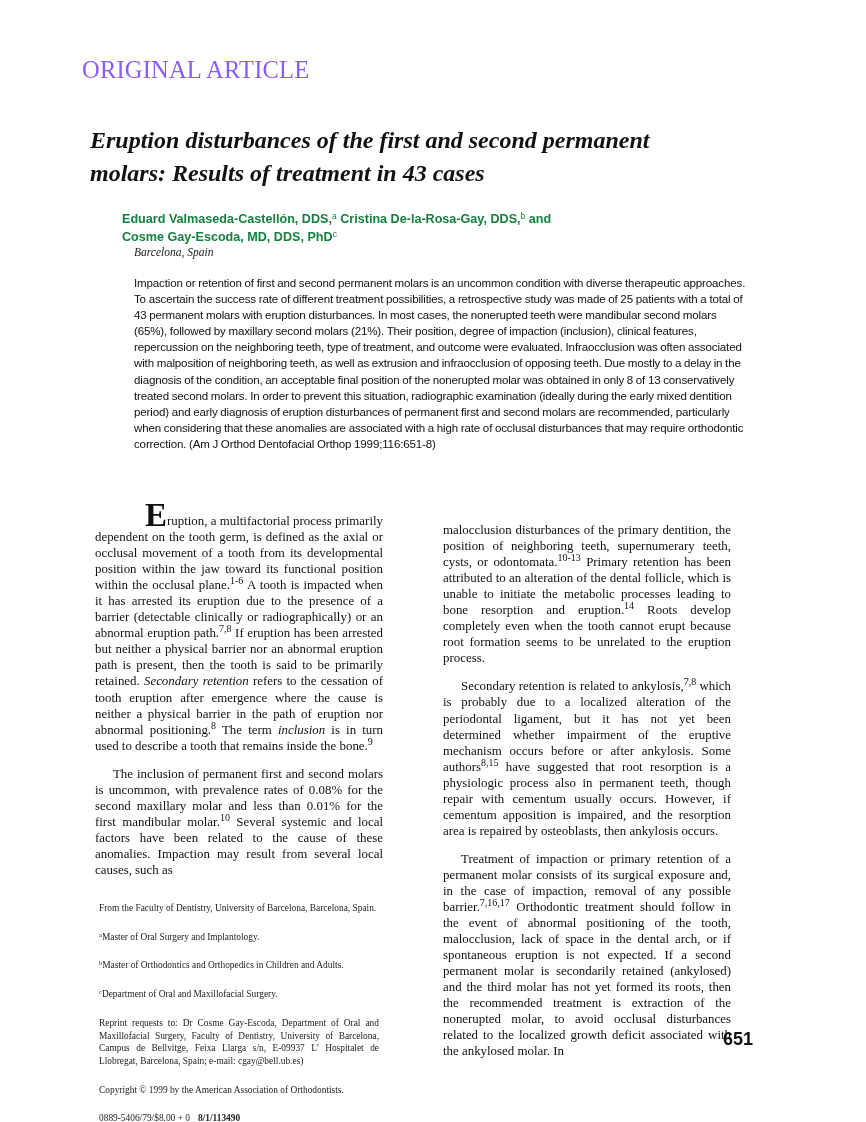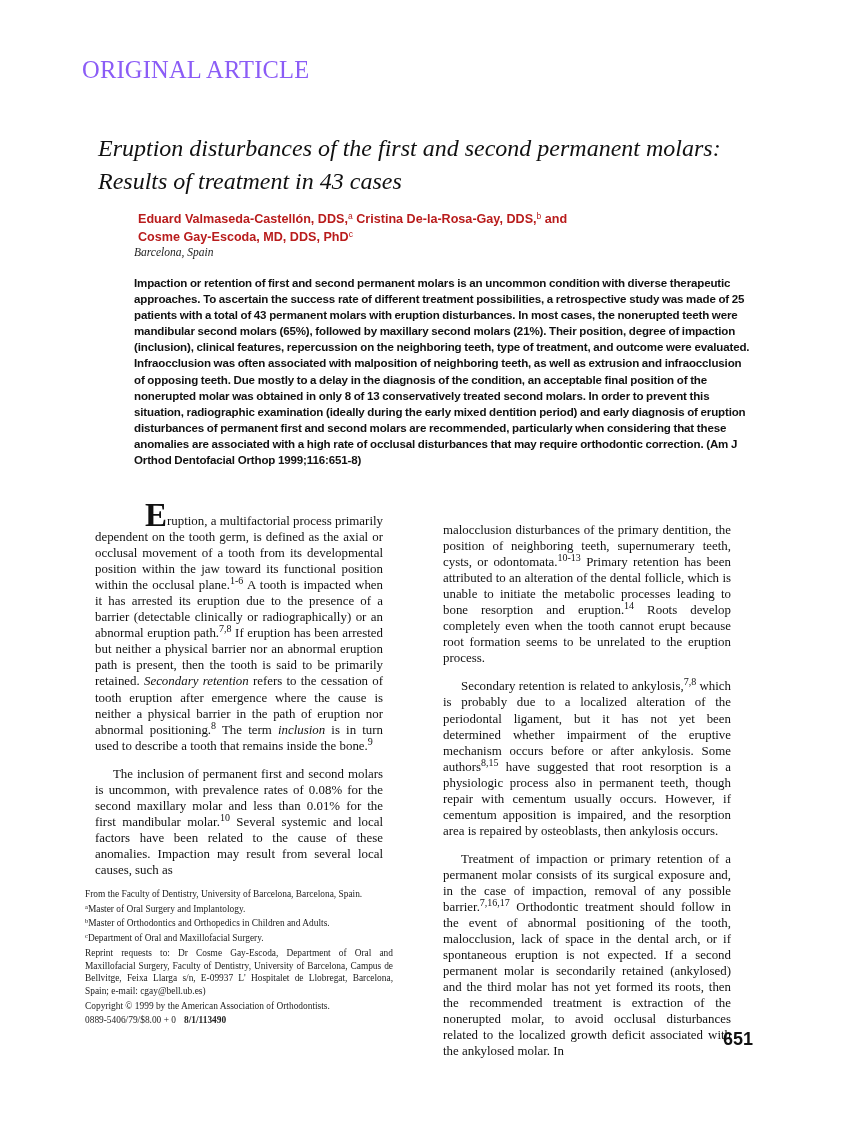--- a/index.html
+++ b/index.html
@@ -30,28 +30,28 @@
       top: 116px;
       width: 640px;
       font-family: "Liberation Serif", serif;
       font-style: italic;
       font-size: 24px;
       line-height: 33px;
       color: #111;
     }
     .authors {
       position: absolute;
-      left: 138px;
+      left: 122px;
       top: 211px;
       width: 620px;
       font-family: "Liberation Sans", sans-serif;
       font-weight: bold;
       font-size: 12.6px;
       line-height: 17.5px;
-      color: #b91c1c;
+      color: #15803d;
     }
     .authors sup {
       font-size: 8.5px;
       font-weight: normal;
       line-height: 0;
       vertical-align: 4px;
     }
     .location {
       position: absolute;
       left: 134px;
@@ -65,21 +65,20 @@
       position: absolute;
       left: 134px;
       top: 275px;
       width: 616px;
       font-family: "Liberation Sans", sans-serif;
       font-size: 11.55px;
       line-height: 16.1px;
       color: #111;
       letter-spacing: -0.15px;
       word-spacing: -0.3px;
-      font-weight: bold;
     }
     .abstract p { margin: 0; }
     .col {
       position: absolute;
       font-family: "Liberation Serif", serif;
       font-size: 12.9px;
       line-height: 16.05px;
       text-align: justify;
       color: #111;
     }
@@ -104,21 +103,21 @@
       position: absolute;
       left: 83px;
       top: 886px;
       width: 312px;
       font-family: "Liberation Serif", serif;
       font-size: 9.4px;
       line-height: 12.7px;
       color: #222;
       text-align: justify;
     }
-    .footnotes div { margin: 2px; }
+    .footnotes div { margin: 16px; }
     .footnotes sup {
       font-size: 6.5px;
       line-height: 0;
       vertical-align: 3px;
     }
     .footnotes .code-bold { font-weight: bold; margin-left: 8px; }
     .page-number {
       position: absolute;
       left: 723px;
       top: 1029px;
@@ -126,21 +125,21 @@
       font-weight: bold;
       font-size: 18px;
       color: #111;
     }
   </style>
 </head>
 <body>
 
 <div class="section-label">ORIGINAL ARTICLE</div>
 
-<h1 class="title" style="margin:16px;font-weight:normal;">Eruption disturbances of the first and second permanent molars: Results of treatment in 43 cases</h1>
+<h1 class="title" style="margin:8px;font-weight:bold;">Eruption disturbances of the first and second permanent molars: Results of treatment in 43 cases</h1>
 
 <div class="authors">
   <span>Eduard Valmaseda-Castellón, DDS,</span><sup>a</sup>
   <span>Cristina De-la-Rosa-Gay, DDS,</span><sup>b</sup>
   <span>and</span><br>
   <span>Cosme Gay-Escoda, MD, DDS, PhD</span><sup>c</sup>
 </div>
 
 <div class="location">Barcelona, Spain</div>
 

